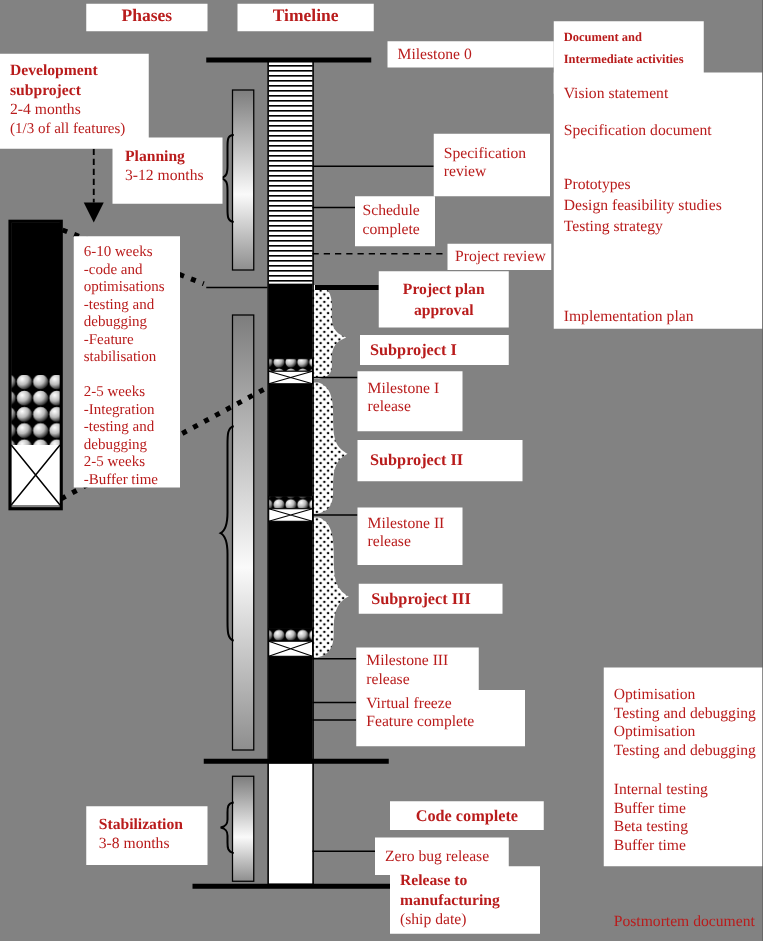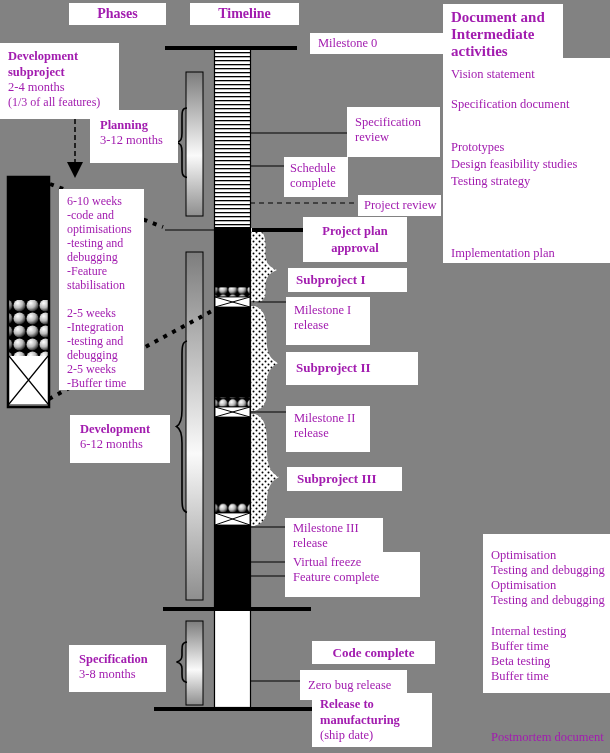--- a/index.html
+++ b/index.html
@@ -1,20 +1,20 @@
 <!DOCTYPE html>
 <html><head>
 <meta charset="utf-8">
 <style>
   html,body{margin:0;padding:0;background:#555;}
   #stage{
     position:relative;width:610px;height:753px;overflow:hidden;
     background:#828282;
     font-family:"Liberation Serif","DejaVu Serif",serif;
-    color:#a21caf;
+    color:#b91c1c;
   }
   #stage *{box-sizing:border-box;}
   .lineart{position:absolute;left:0;top:0;z-index:1;}
   .wbox{position:absolute;background:#fff;z-index:2;font-size:12.5px;line-height:15px;}
   .hdr{font-weight:bold;font-size:14px;text-align:center;line-height:22px;}
   .b{font-weight:bold;}
   .item{position:absolute;left:8px;white-space:nowrap;}
   .dline{height:14px;font-size:12px;line-height:14px;white-space:nowrap;}
 </style>
 </head>
@@ -130,21 +130,21 @@
     </g>
 
     <g>
       <path d="M75,119 V162" stroke="#000" stroke-width="1.5" stroke-dasharray="5 3" fill="none"></path>
       <polygon points="67,162 83,162 75,178" fill="#000"></polygon>
     </g>
   </svg>
 
   <div class="wbox hdr" style="left:69px;top:3px;width:97px;height:22px;">Phases</div>
   <div class="wbox hdr" style="left:190px;top:3px;width:109px;height:22px;">Timeline</div>
-  <div class="wbox b" style="left:443px;top:4px;width:120px;height:58px;padding:5px 0 0 8px;font-size:15px;line-height:17px;">Document and Intermediate activities</div>
+  <div class="wbox b" style="left:443px;top:17px;width:120px;height:58px;padding:5px 0 0 8px;font-size:10px;line-height:17px;">Document and Intermediate activities</div>
 
   <div class="wbox" style="left:0;top:43px;width:119px;height:76px;padding:5px 4px 0 8px;">
     <div class="b" style="line-height:16px;">Development subproject</div>
     <div style="line-height:15px;">2-4 months</div>
     <div style="line-height:15px;font-size:12px;white-space:nowrap;">(1/3 of all features)</div>
   </div>
 
   <div class="wbox" style="left:310px;top:33px;width:133px;height:21px;padding-left:8px;line-height:21px;">Milestone 0</div>
 
   <div class="wbox" style="left:90px;top:110px;width:88px;height:53px;padding:8px 0 0 10px;">
@@ -217,23 +217,19 @@
     <div class="dline">stabilisation</div>
     <div class="dline"></div>
     <div class="dline">2-5 weeks</div>
     <div class="dline">-Integration</div>
     <div class="dline">-testing and</div>
     <div class="dline">debugging</div>
     <div class="dline">2-5 weeks</div>
     <div class="dline">-Buffer time</div>
   </div>
 
-  <div class="wbox" style="left:70px;top:415px;width:100px;height:48px;padding:7px 0 0 10px;">
-    <div class="b">Development</div>
-    <div>6-12 months</div>
-  </div>
 
   <div class="wbox" style="left:69px;top:645px;width:97px;height:47px;padding:7px 0 0 10px;">
-    <div class="b">Specification</div>
+    <div class="b">Stabilization</div>
     <div>3-8 months</div>
   </div>
 
 </div>
 
 </body></html>

